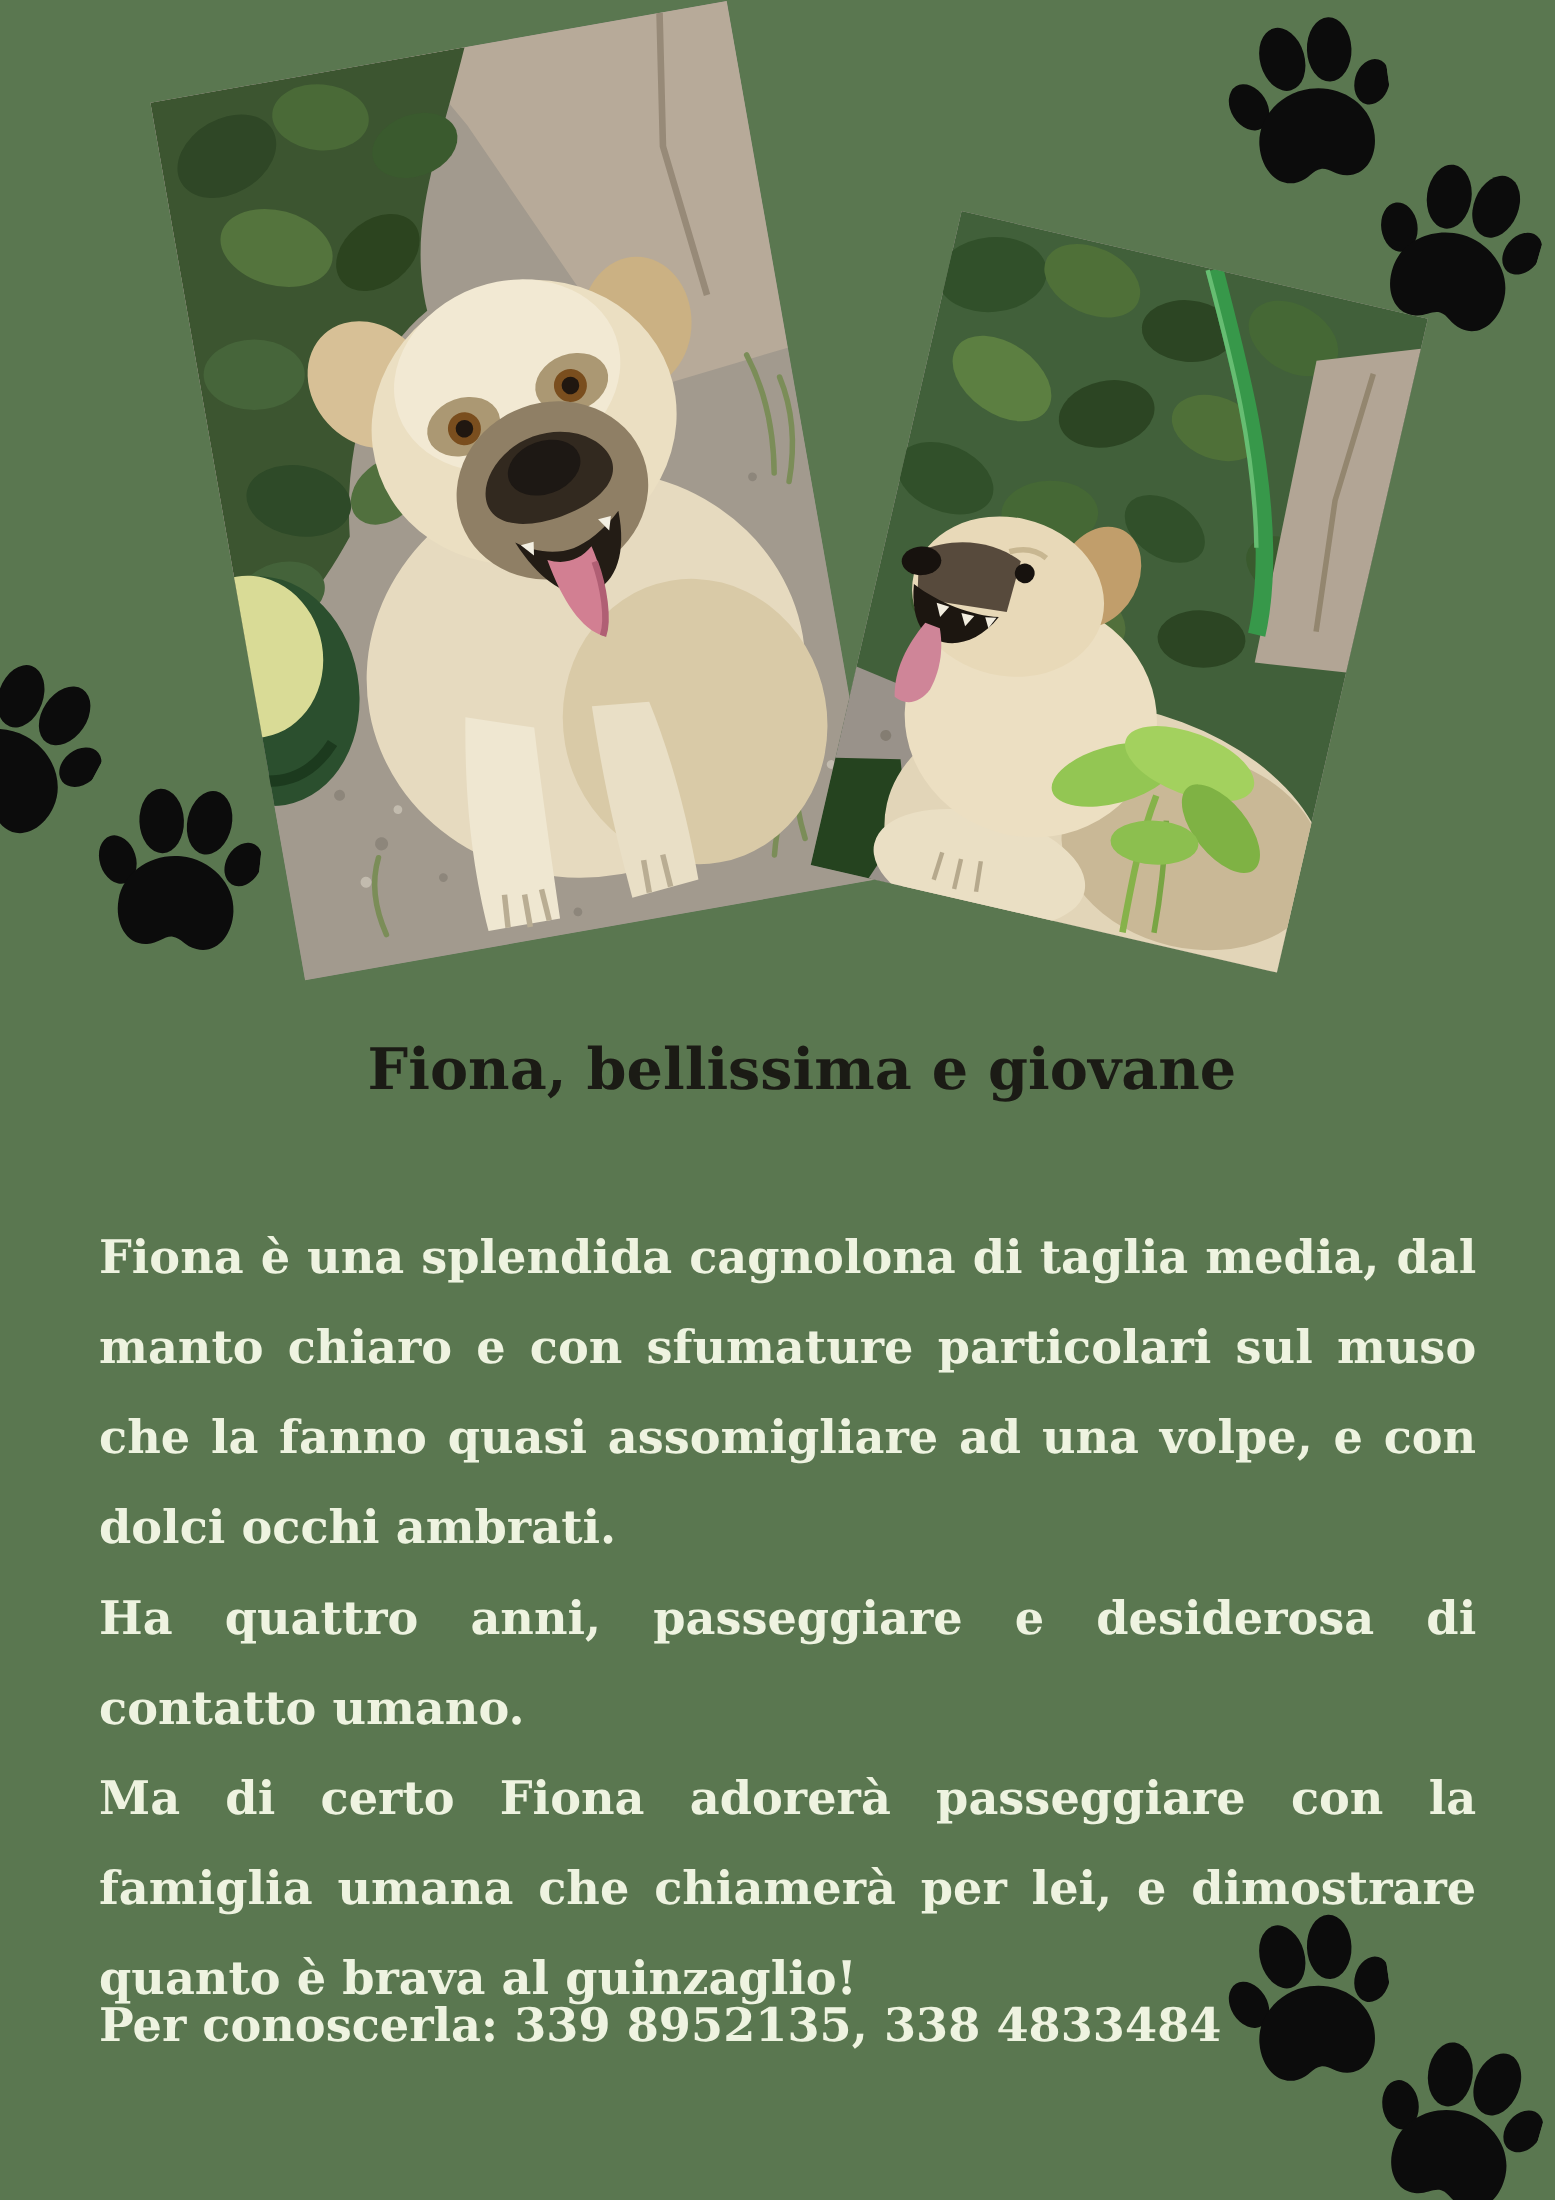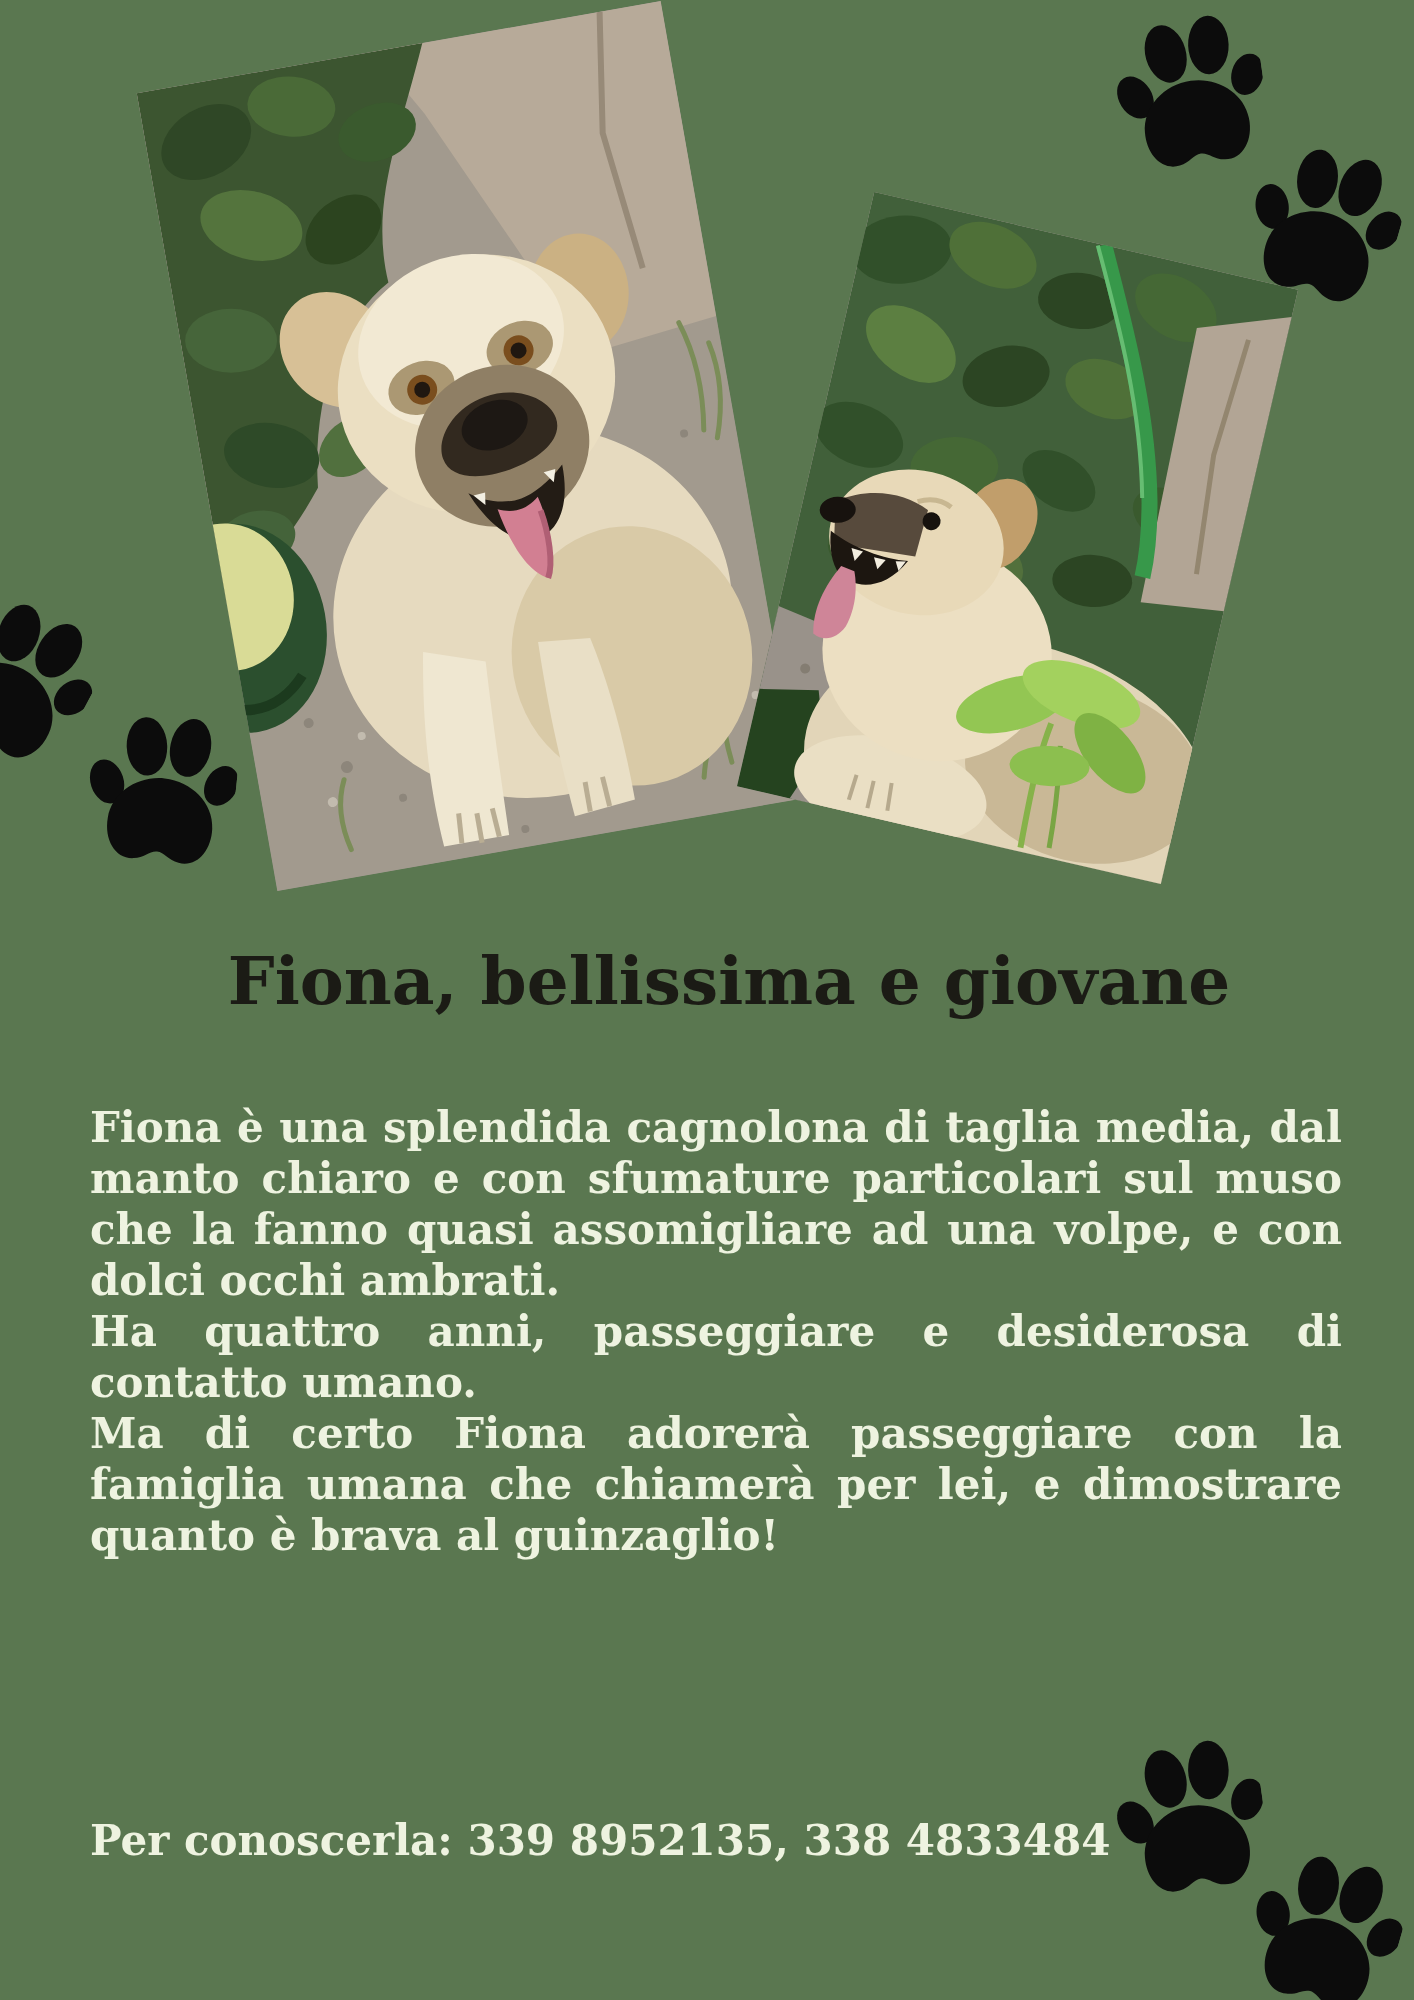--- a/index.html
+++ b/index.html
@@ -20,28 +20,28 @@
   .paw-a { left:1115px; top:15px;   transform:rotate(-8deg); }
   .paw-b { left:1247px; top:146px;  transform:rotate(16deg); }
   .paw-c { left:-62px;  top:600px;  transform:rotate(28deg); }
   .paw-d { left:85px;   top:712px;  transform:rotate(6deg); }
   .paw-e { left:1115px; top:1740px; transform:rotate(-8deg); }
   .paw-f { left:1248px; top:1853px; transform:rotate(16deg); }
 
   .title {
     position:absolute; left:0; right:0; top:942px;
     margin:0; text-align:center;
-    font-size:66px; font-weight:700;
+    font-size:52px; font-weight:700;
     color:#1b1b15; letter-spacing:0;
     z-index:4;
     padding-left:44px;
   }
   .body-text {
     position:absolute; left:90px; top:1102px; width:1252px;
-    font-size:42px; line-height:51px; font-weight:700;
+    font-size:42px; line-height:82px; font-weight:700;
     color:#eef3e0; text-align:justify;
     z-index:4;
   }
   .body-text p { margin:0; }
   .contact {
     position:absolute; left:90px; top:1816px; width:1252px;
     font-size:42px; font-weight:700; color:#eef3e0;
     z-index:4;
   }
   .symbol-defs { position:absolute; width:0; height:0; overflow:hidden; }

